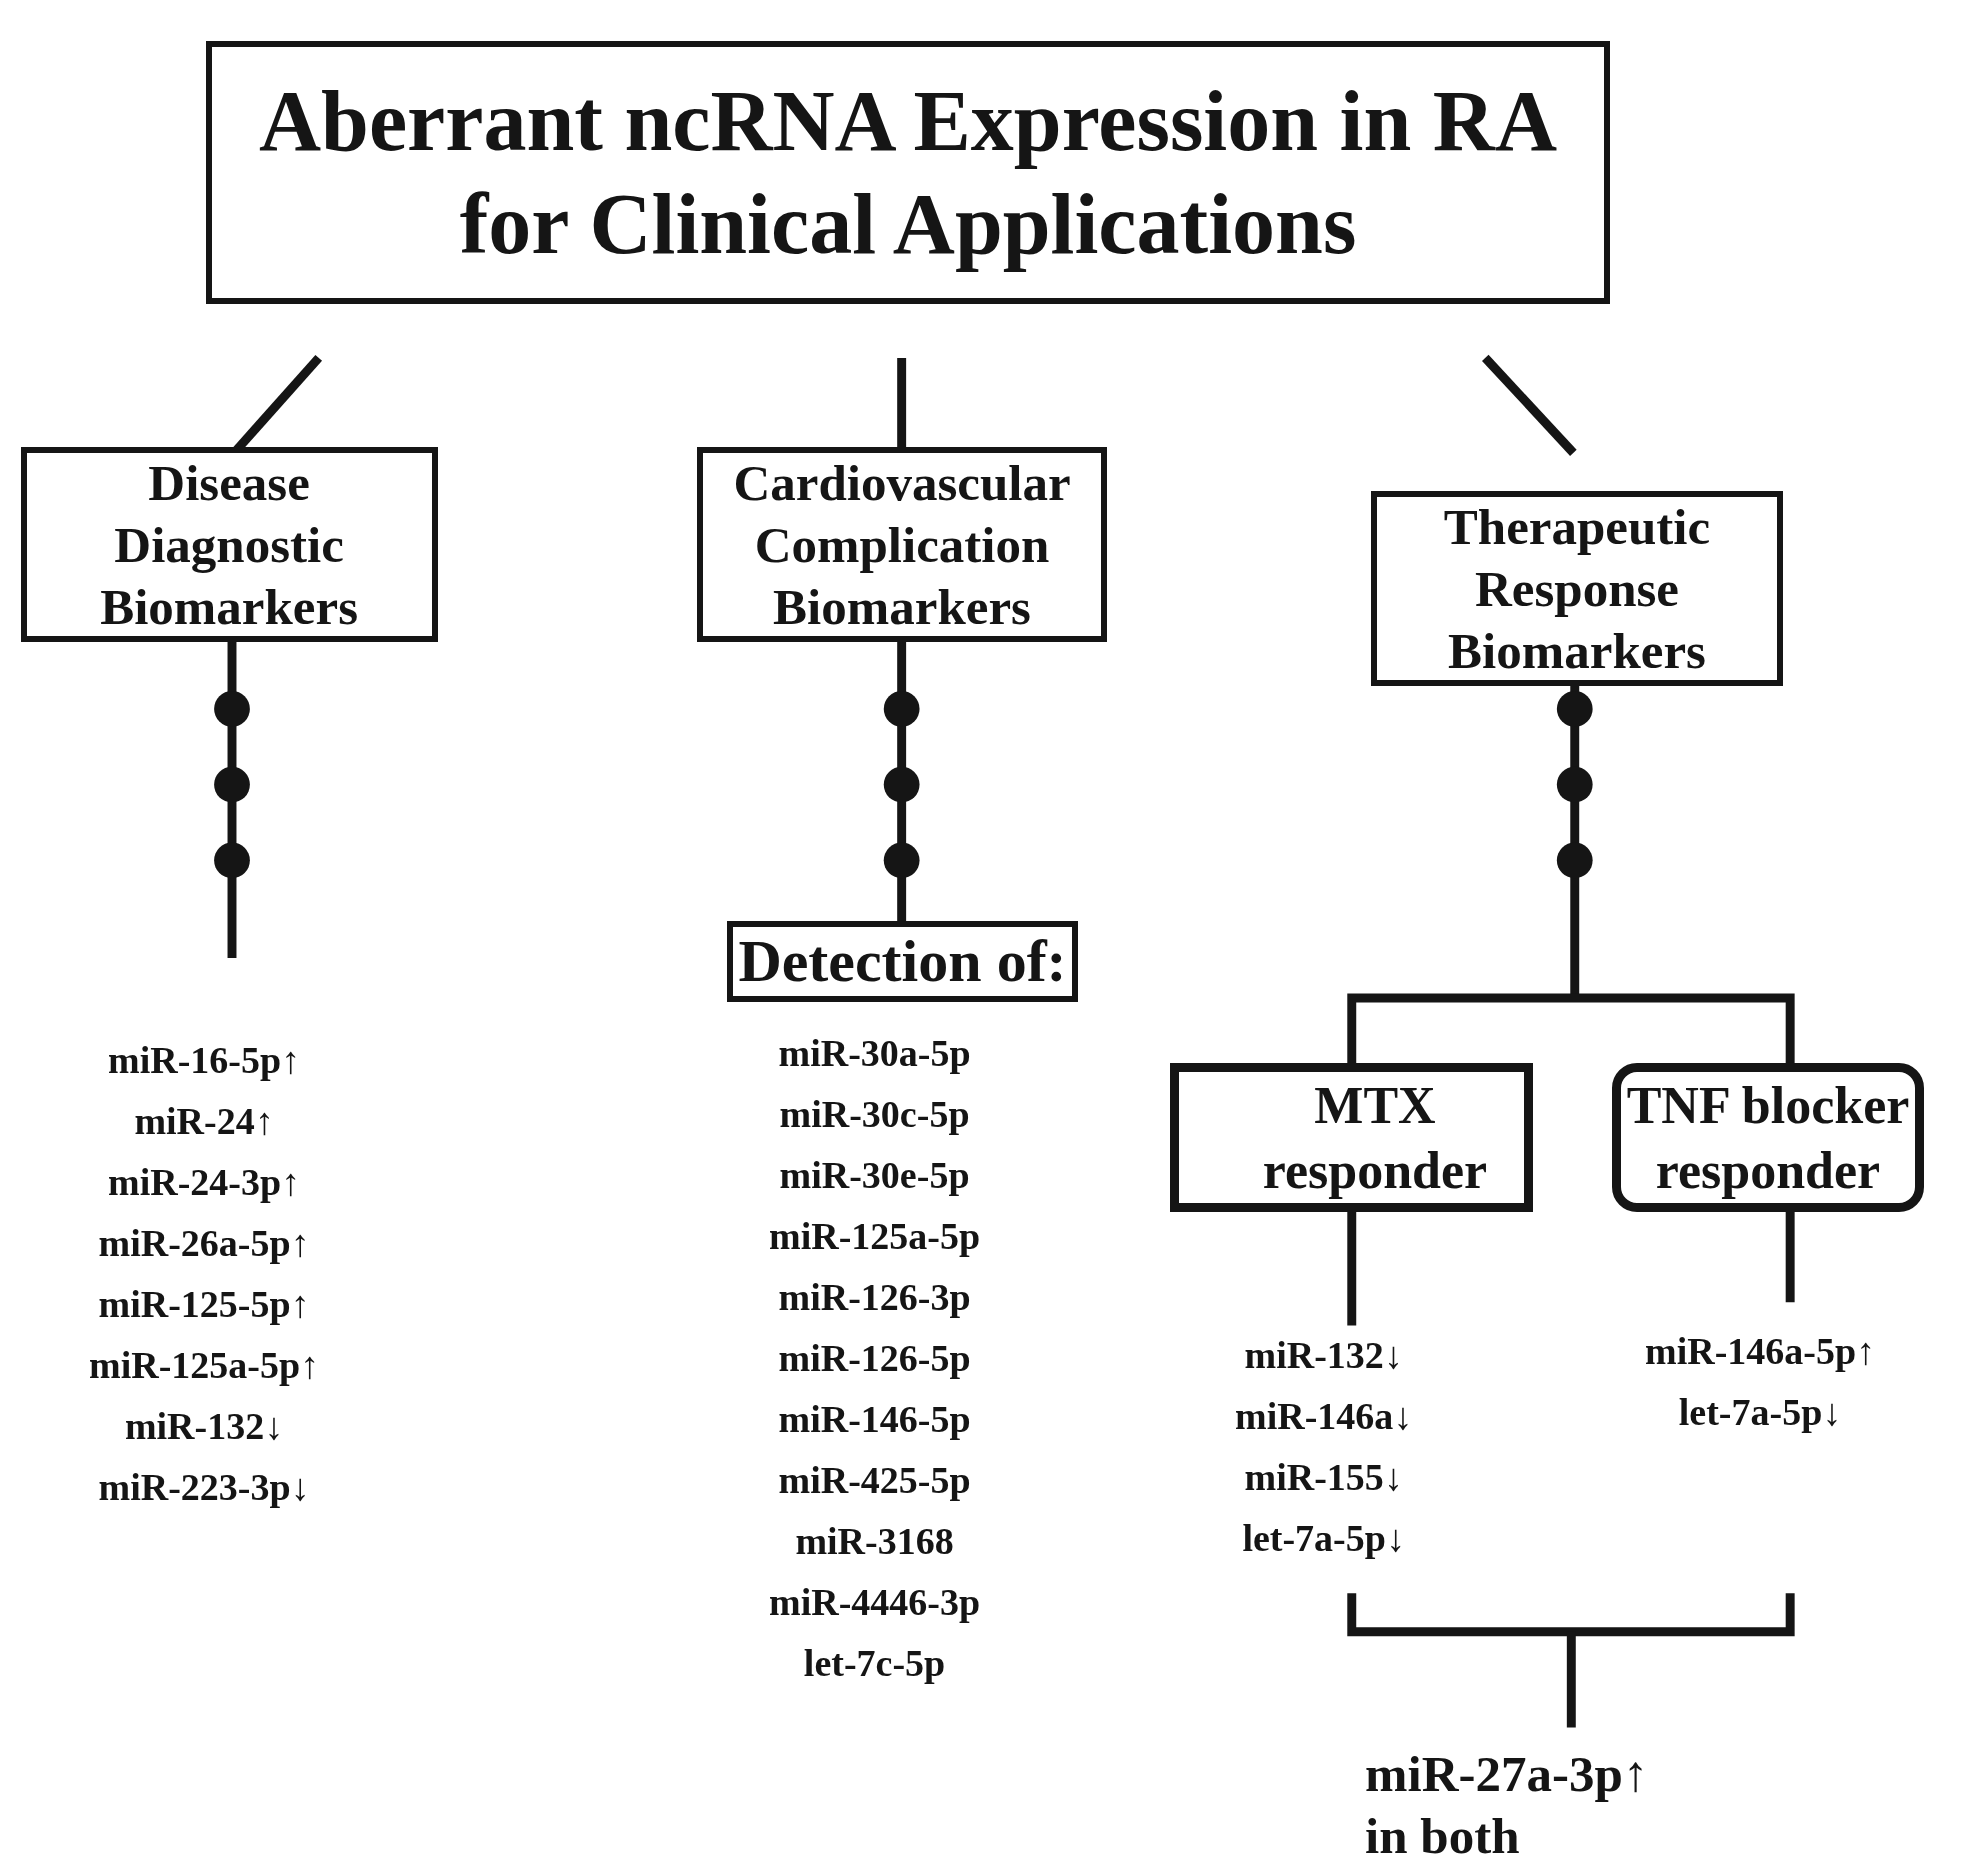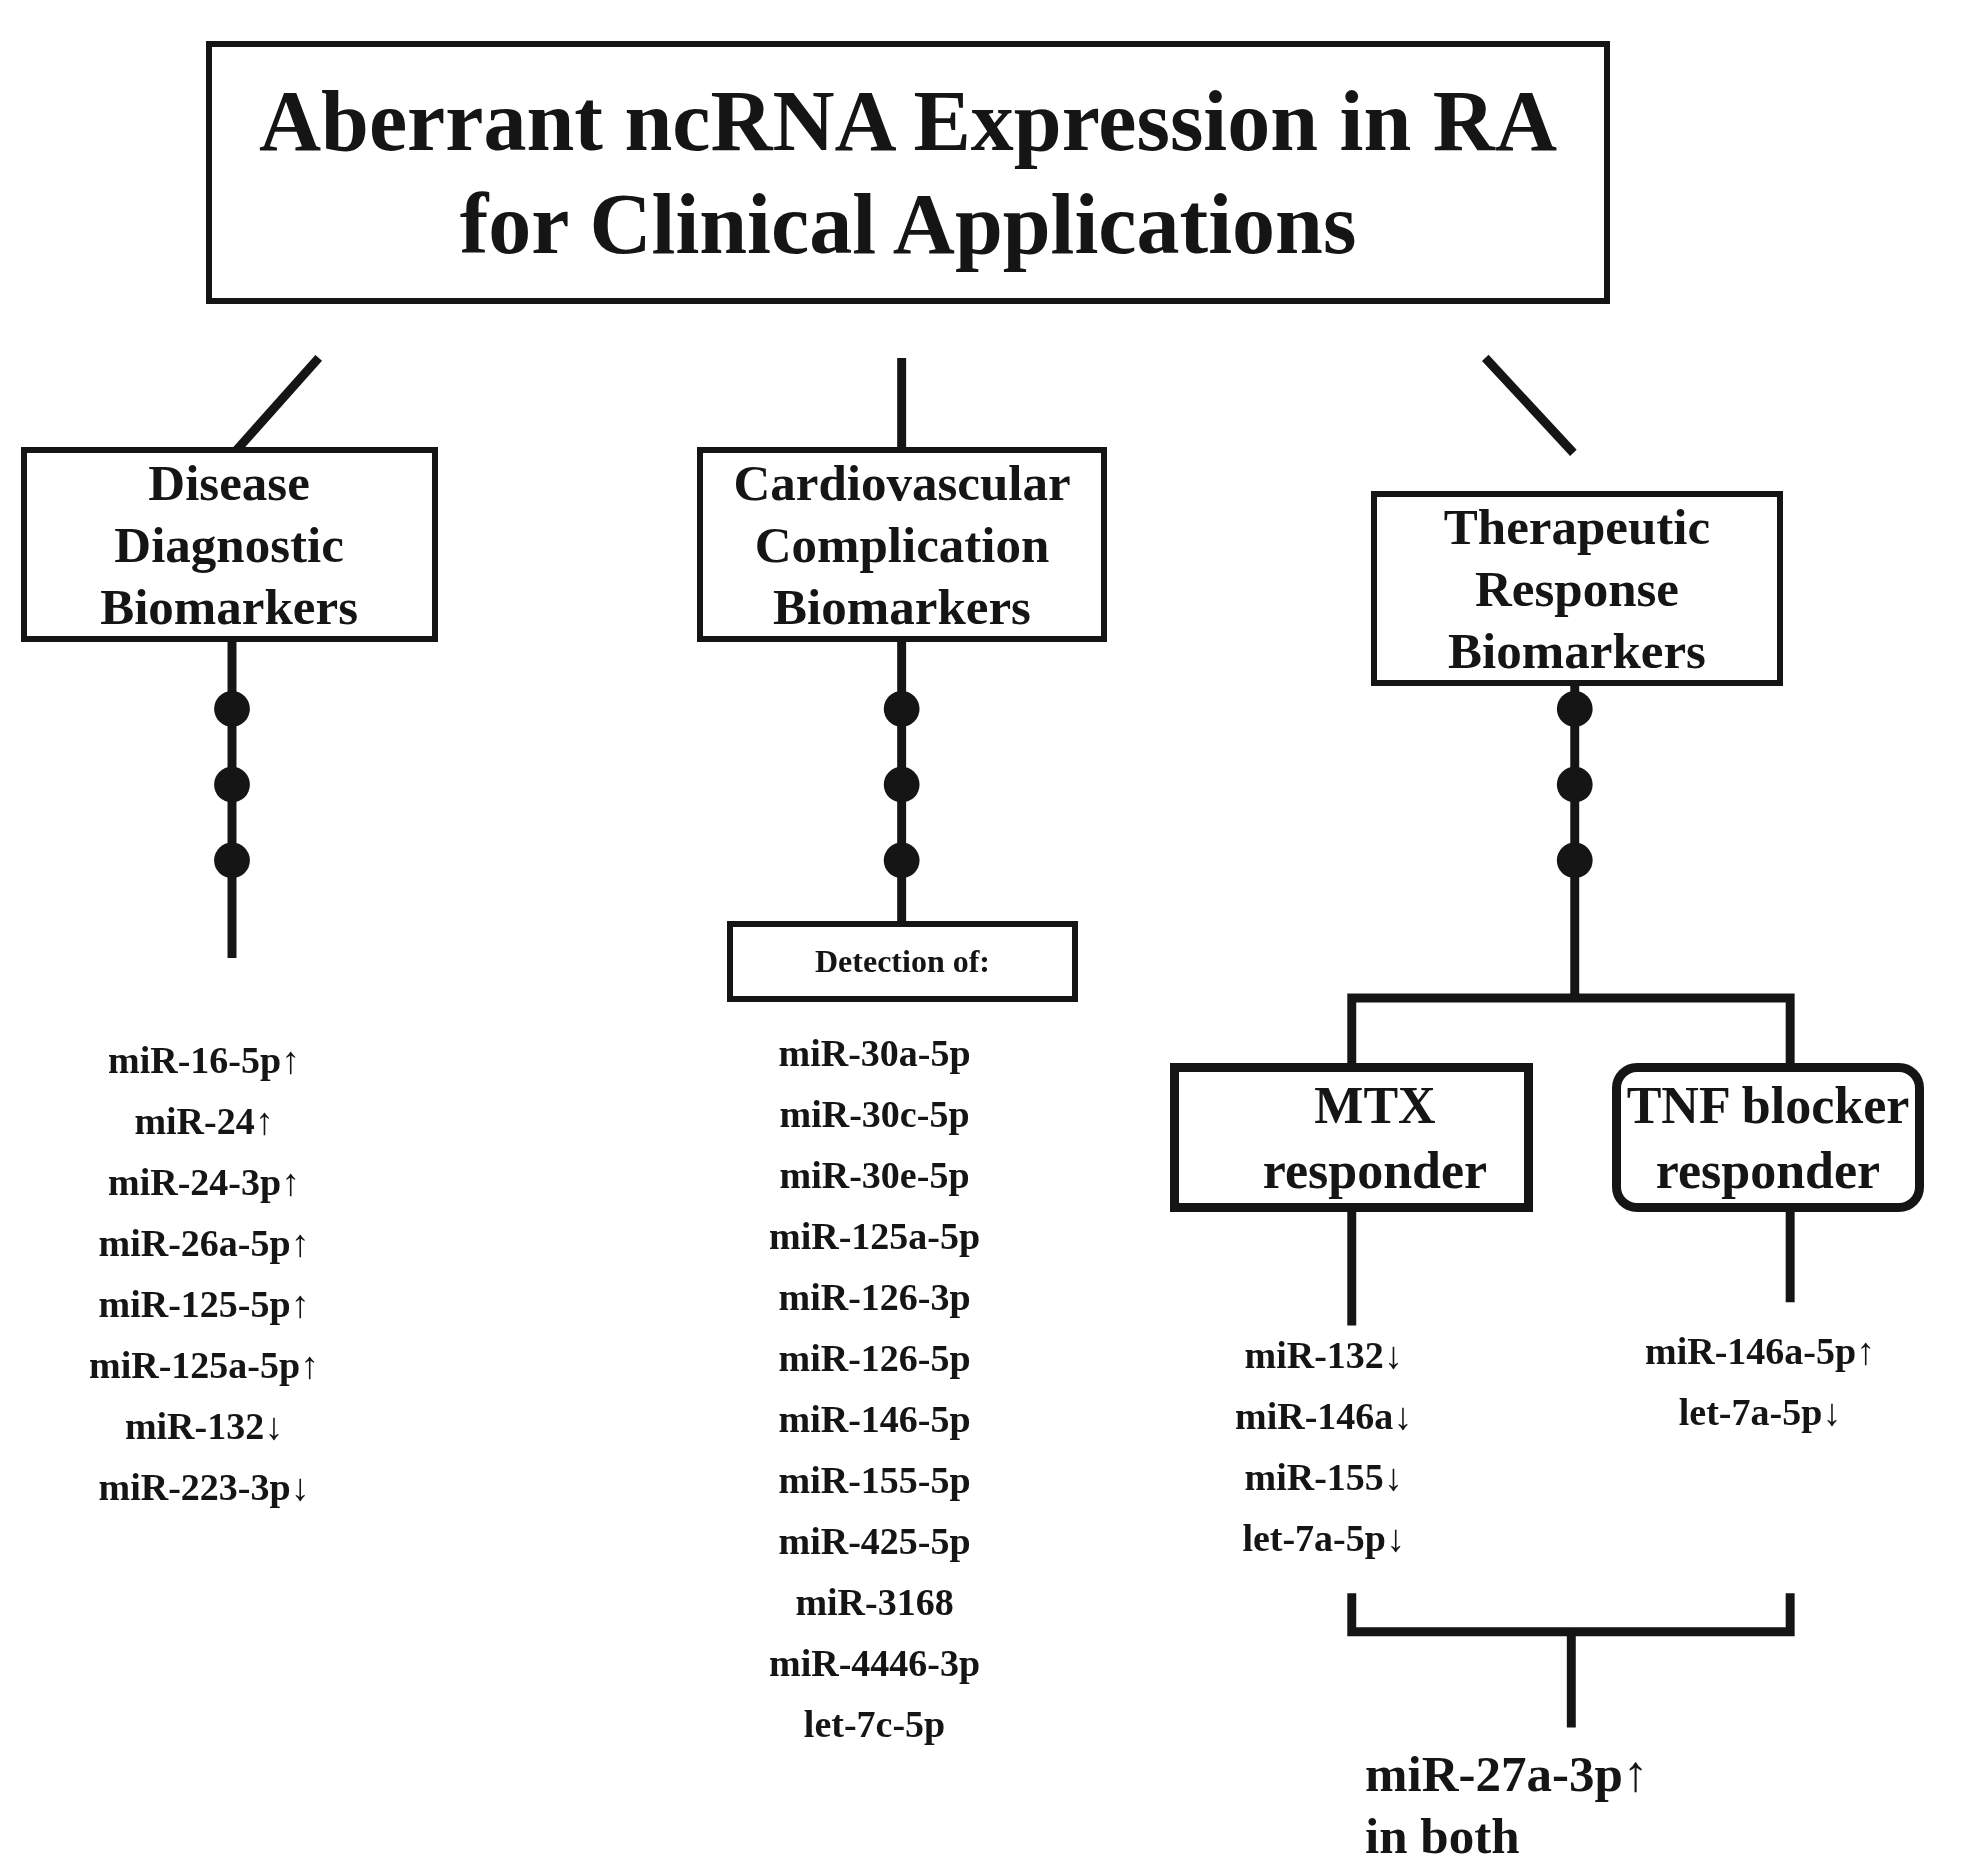--- a/index.html
+++ b/index.html
@@ -53,21 +53,21 @@
     font-size: 51px;
     line-height: 62px;
   }
   .cat-box.diagnostic { left: 20.6px;  width: 417px; }
   .cat-box.cardio     { left: 697px; width: 410px; }
   .cat-box.thera      { left: 1371px; width: 412px; margin-top: 44px; }
   .detect-box {
     left: 727px; top: 921px;
     width: 351px; height: 81px;
     border-width: 6.2px;
-    font-size: 32px;
+    font-size: 60px;
   }
   .resp-box {
     top: 1063px; height: 149px;
     border-width: 9px;
     font-size: 52px;
     line-height: 65px;
   }
   .resp-box.mtx { left: 1170px; width: 363px; padding-left: 47px; }
   .resp-box.tnf { left: 1612px; width: 312px; border-radius: 25px; }
   .mlist {
@@ -173,21 +173,20 @@
       <div>miR-223-3p↓</div>
     </div>
   <div class="mlist cardio">
       <div>miR-30a-5p</div>
       <div>miR-30c-5p</div>
       <div>miR-30e-5p</div>
       <div>miR-125a-5p</div>
       <div>miR-126-3p</div>
       <div>miR-126-5p</div>
       <div>miR-146-5p</div>
-      <div>miR-155-5p</div>
       <div>miR-425-5p</div>
       <div>miR-3168</div>
       <div>miR-4446-3p</div>
       <div>let-7c-5p</div>
     </div>
   <div class="mlist mtx">
       <div>miR-132↓</div>
       <div>miR-146a↓</div>
       <div>miR-155↓</div>
       <div>let-7a-5p↓</div>

